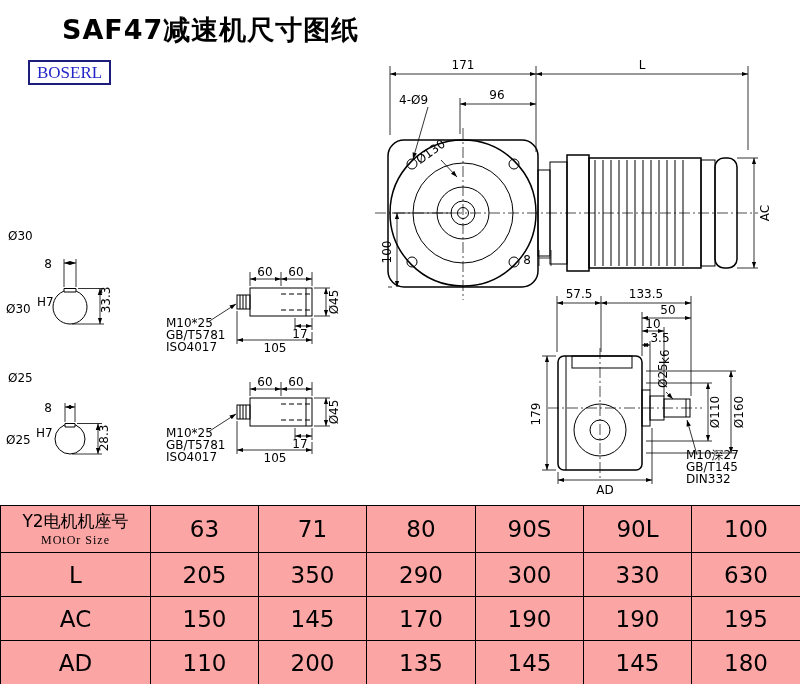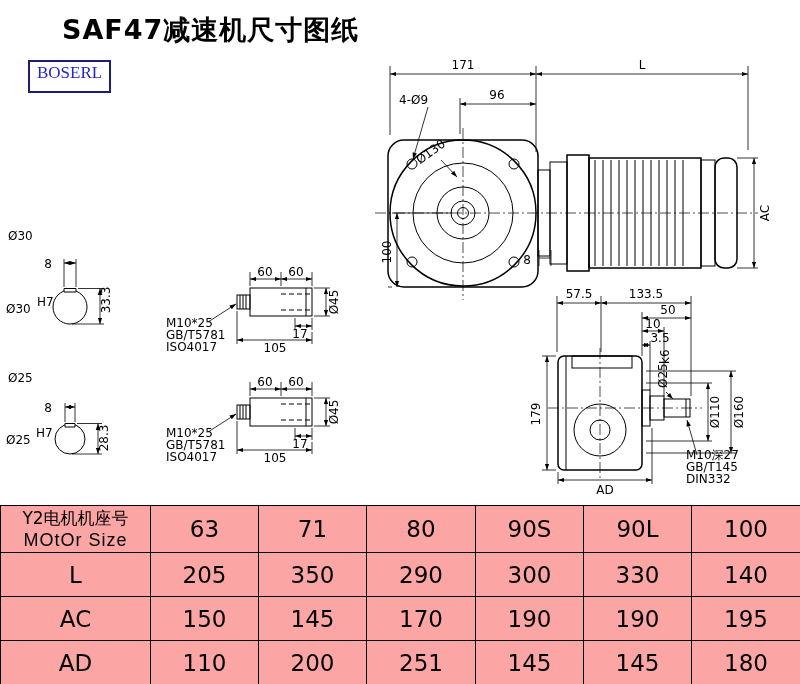--- a/index.html
+++ b/index.html
@@ -1,36 +1,36 @@
 <!DOCTYPE html>
 <html><head>
 <meta charset="utf-8">
 <style>
   * { margin:0; padding:0; box-sizing:border-box; }
   html,body { background:#fff; }
   .page { position:relative; width:800px; height:684px; background:#fff; font-family:"DejaVu Sans",sans-serif; overflow:hidden; }
   .title { position:absolute; left:30px; top:12px; font-size:27px; font-weight:bold; color:#000; letter-spacing:1px;margin-left:32px; }
-  .brand { position:absolute; left:28px; top:60px; border:2px solid #1c1c7a; color:#2425c8; font-size:17px; line-height:1.2; padding:1px 7px 8px; font-family:"Liberation Serif", serif; background:#fff; }
+  .brand { position:absolute; left:28px; top:60px; border:2px solid #1c1c7a; color:#2425c8; font-size:17px; line-height:1.2; padding:1px 7px 0; font-family:"Liberation Serif", serif; background:#fff; }
   svg { position:absolute; left:0; top:0; }
   svg text { font-family:"DejaVu Sans",sans-serif; fill:#000; font-size:12px; }
   .ln   { fill:none; stroke:#000; stroke-width:1; }
   .thick{ stroke-width:1.5; }
   .cl   { fill:none; stroke:#000; stroke-width:0.7; stroke-dasharray:11 3 2 3; }
   .dim  { fill:none; stroke:#000; stroke-width:0.8; }
   .dima { marker-start:url(#arr); marker-end:url(#arr); }
   .lead { fill:none; stroke:#000; stroke-width:0.8; marker-end:url(#arr); }
   .hid  { stroke-dasharray:5 3; }
   .wh   { fill:#fff; stroke:#000; stroke-width:1; }
 
   .dim-table { position:absolute; left:0; top:505px; width:800px; height:179px; border-collapse:collapse; table-layout:fixed; background:#fca5a5; }
   .dim-table th, .dim-table td { border:1px solid #000; text-align:center; vertical-align:middle; font-weight:400; color:#000; font-size:23px; padding:0; }
   .dim-table tr { height:44px; }
   .dim-table tr.hdr { height:47px; }
   .dim-table .cn { font-size:17px; }
-  .dim-table .en { font-size:18px; font-family:Liberation Sans, sans-serif; letter-spacing:1px; }
+  .dim-table .en { font-size:12px; font-family:Liberation Serif, serif; letter-spacing:1px; }
   .dim-table .rowlabel { font-size:23px; }
 </style>
 </head>
 <body>
 
 <div class="page">
 
   <svg width="800" height="505" viewBox="0 0 800 505">
     <defs>
       <marker id="arr" viewBox="0 0 10 10" refX="10" refY="5" markerWidth="8" markerHeight="8" orient="auto-start-reverse">
@@ -270,36 +270,36 @@
       <td>90L</td>
       <td>100</td>
     </tr>
     <tr>
       <th class="rowlabel">L</th>
       <td>205</td>
       <td>350</td>
       <td>290</td>
       <td>300</td>
       <td>330</td>
-      <td>140</td>
+      <td>630</td>
     </tr>
     <tr>
       <th class="rowlabel">AC</th>
       <td>150</td>
       <td>145</td>
       <td>170</td>
       <td>190</td>
       <td>190</td>
       <td>195</td>
     </tr>
     <tr>
       <th class="rowlabel">AD</th>
       <td>110</td>
       <td>200</td>
-      <td>251</td>
+      <td>135</td>
       <td>145</td>
       <td>145</td>
       <td>180</td>
     </tr>
   </tbody>
     </table>
 
 </div>
 
 </body></html>

